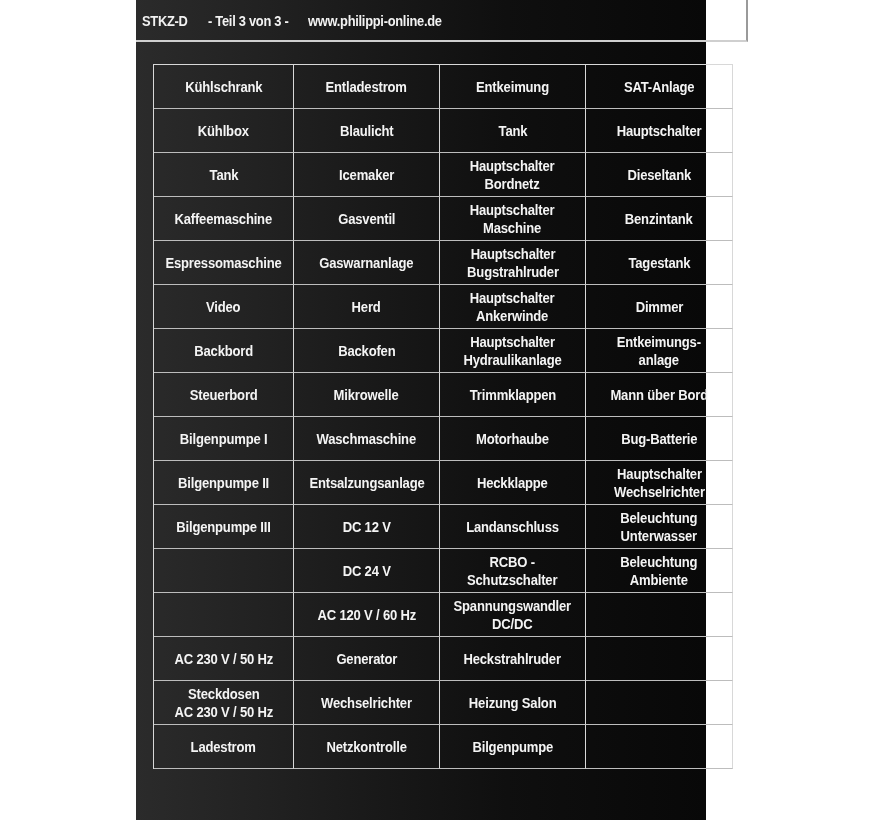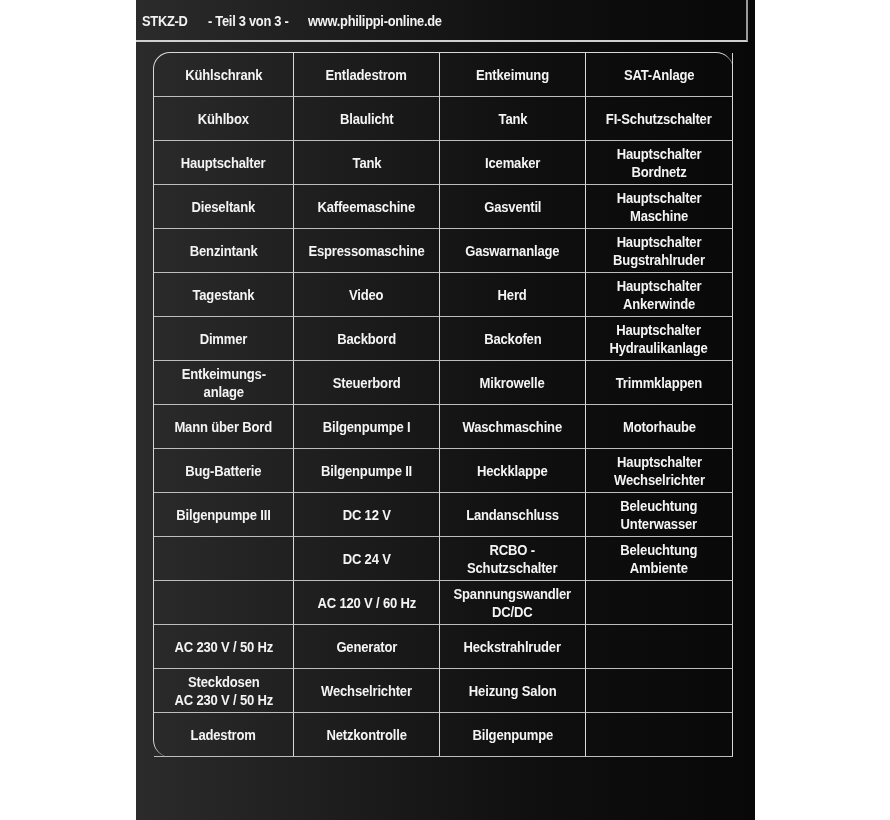--- a/index.html
+++ b/index.html
@@ -1,26 +1,26 @@
 <!DOCTYPE html>
 <html><head>
 <meta charset="utf-8">
 <style>
   html, body { margin:0; padding:0; }
   body { width:890px; height:820px; background:#ffffff; position:relative; overflow:hidden;
          font-family:"Liberation Sans", sans-serif; }
-  .sheet { position:absolute; left:136px; top:0; width:619px; height:820px;
+  .sheet { position:absolute; left:136px; top:0; width:570px; height:820px;
            background:linear-gradient(90deg,#2b2b2b 0%,#1c1c1c 35%,#0f0f0f 65%,#080808 100%); }
   .header { position:absolute; left:0; top:0; width:612px; height:42px;
             border-bottom:2px solid #cfcfcf; border-right:2px solid #9a9a9a; box-sizing:border-box; }
   .header span { position:absolute; top:13px; color:#f2f2f2; font-weight:bold; font-size:14px;
                  letter-spacing:-0.3px; white-space:nowrap; transform:scaleX(0.92); transform-origin:left; }
-  .grid { position:absolute; left:17px; top:52px; width:579px;
+  .grid { position:absolute; left:17px; top:64px; width:579px;
           display:grid; grid-template-columns:140px 146px 146px 147px; grid-auto-rows:44px;
-          border-top:1.5px solid #d8d8d8; border-left:1.5px solid #d8d8d8;border-radius:17px; }
+          border-top:1.5px solid #d8d8d8; border-left:1.5px solid #d8d8d8; }
   .cell { border-right:1.5px solid #d8d8d8; border-bottom:1.5px solid #bdbdbd;
           display:flex; align-items:center; justify-content:center; text-align:center;
           color:#f4f4f4; font-weight:bold; font-size:14.5px; line-height:18px;
           letter-spacing:-0.2px; white-space:pre-line; padding:0 2px; box-sizing:border-box; }
   .cell .t { display:inline-block; transform:scaleX(0.9); }
 </style>
 </head>
 <body>
 
 <div class="sheet">
@@ -30,21 +30,20 @@
     <span style="left:172px">www.philippi-online.de</span>
   </div>
   <div class="grid" id="grid">
       <div class="cell"><span class="t">Kühlschrank</span></div>
       <div class="cell"><span class="t">Entladestrom</span></div>
       <div class="cell"><span class="t">Entkeimung</span></div>
       <div class="cell"><span class="t">SAT-Anlage</span></div>
       <div class="cell"><span class="t">Kühlbox</span></div>
       <div class="cell"><span class="t">Blaulicht</span></div>
       <div class="cell"><span class="t">Tank</span></div>
-      <div class="cell"><span class="t">FI-Schutzschalter</span></div>
       <div class="cell"><span class="t">Hauptschalter</span></div>
       <div class="cell"><span class="t">Tank</span></div>
       <div class="cell"><span class="t">Icemaker</span></div>
       <div class="cell"><span class="t">Hauptschalter
 Bordnetz</span></div>
       <div class="cell"><span class="t">Dieseltank</span></div>
       <div class="cell"><span class="t">Kaffeemaschine</span></div>
       <div class="cell"><span class="t">Gasventil</span></div>
       <div class="cell"><span class="t">Hauptschalter
 Maschine</span></div>
@@ -67,20 +66,21 @@
 anlage</span></div>
       <div class="cell"><span class="t">Steuerbord</span></div>
       <div class="cell"><span class="t">Mikrowelle</span></div>
       <div class="cell"><span class="t">Trimmklappen</span></div>
       <div class="cell"><span class="t">Mann über Bord</span></div>
       <div class="cell"><span class="t">Bilgenpumpe I</span></div>
       <div class="cell"><span class="t">Waschmaschine</span></div>
       <div class="cell"><span class="t">Motorhaube</span></div>
       <div class="cell"><span class="t">Bug-Batterie</span></div>
       <div class="cell"><span class="t">Bilgenpumpe II</span></div>
+      <div class="cell"><span class="t">Entsalzungsanlage</span></div>
       <div class="cell"><span class="t">Heckklappe</span></div>
       <div class="cell"><span class="t">Hauptschalter
 Wechselrichter</span></div>
       <div class="cell"><span class="t">Bilgenpumpe III</span></div>
       <div class="cell"><span class="t">DC 12 V</span></div>
       <div class="cell"><span class="t">Landanschluss</span></div>
       <div class="cell"><span class="t">Beleuchtung
 Unterwasser</span></div>
       <div class="cell"><span class="t"></span></div>
       <div class="cell"><span class="t">DC 24 V</span></div>

